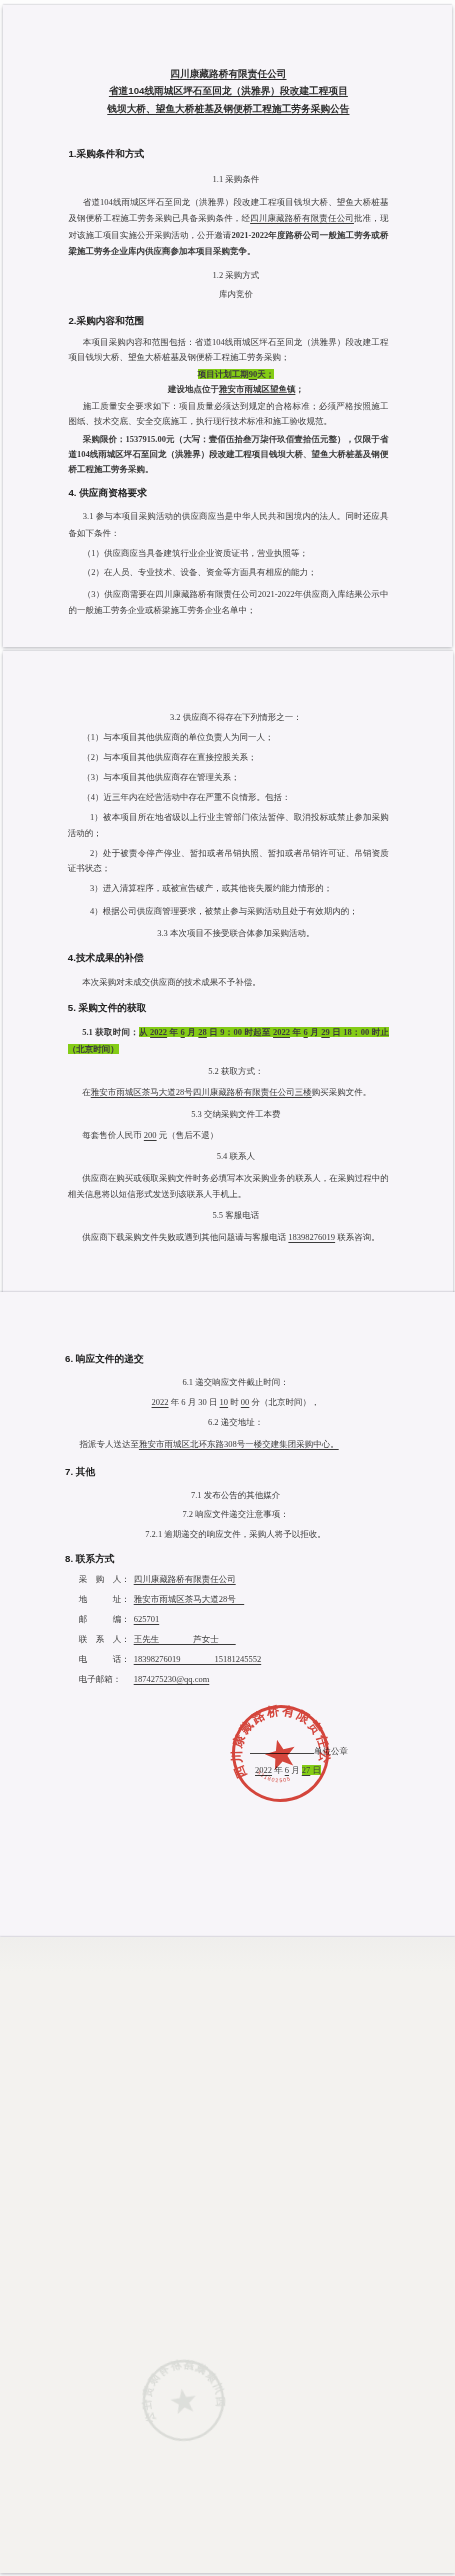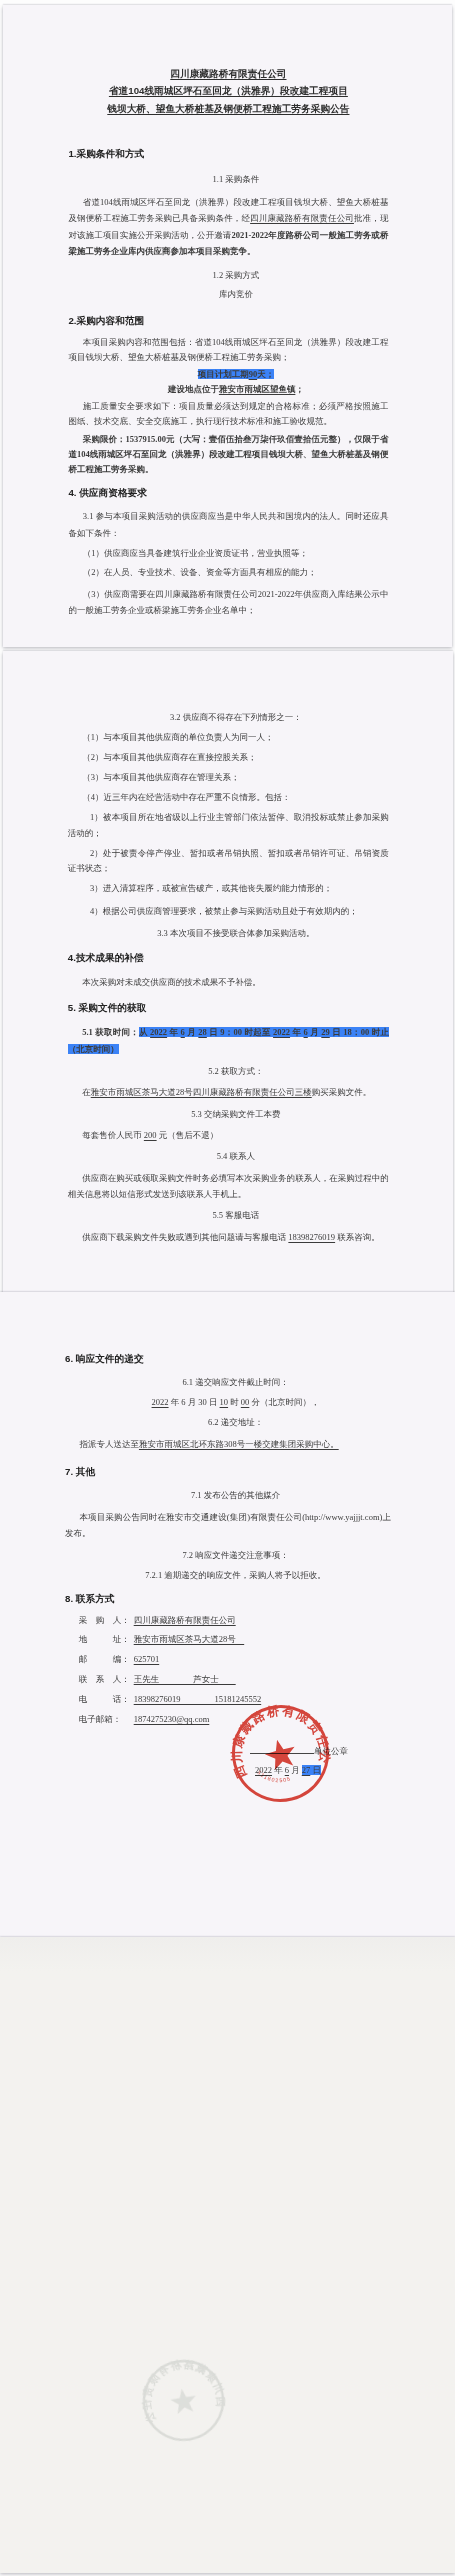--- a/index.html
+++ b/index.html
@@ -13,21 +13,21 @@
   .titles .tline{text-decoration:underline;text-underline-offset:2.3px;text-decoration-thickness:0.9px;}
   .h{font-family:"Liberation Sans","DejaVu Sans",sans-serif;font-weight:700;font-size:9.7px;
      line-height:15px;color:#222;margin:0;}
   .sub{font-size:8.5px;line-height:12.5px;margin:0;padding-left:15px;text-align:center;}
   .para{font-size:8.5px;line-height:16.5px;margin:0;text-indent:1.7em;text-align:justify;}
   .tight{line-height:15px;}
   .item{font-size:8.5px;line-height:12.5px;margin:0;text-indent:1.7em;}
   .subitem{font-size:8.5px;line-height:15.4px;margin:0;text-indent:2.6em;text-align:justify;}
   .b{font-weight:700;}
   .u{text-decoration:underline;text-underline-offset:1.7px;}
-  .hl{background:#3b82f6;}
+  .hl{background:#84cc16;}
   .crow{display:flex;font-size:8.5px;line-height:12.5px;margin:0;padding-left:13.7px;}
   .clabel{white-space:pre;width:55px;flex:none;}
   .cvalue{text-decoration:underline;text-underline-offset:1.7px;white-space:pre;}
   .mt5{margin-top:2.8px;}.mt6{margin-top:3.4px;}.mt8{margin-top:4.6px;}.mt10{margin-top:5.7px;}
   .mt12{margin-top:6.8px;}.mt13{margin-top:7.4px;}.mt14{margin-top:8px;}.mt16{margin-top:9px;}
   .mt18{margin-top:10.2px;}.mt20{margin-top:11.4px;}.mt22{margin-top:12.5px;}.mt50{margin-top:28.5px;}
   .mt104{margin-top:59px;}.mt106{margin-top:60px;}
   .seal{position:absolute;left:230px;top:411px;width:101px;height:101px;
         transform:rotate(-14deg);mix-blend-mode:multiply;opacity:.92;}
   .seal-label{position:absolute;left:250px;top:454px;font-size:8.5px;white-space:nowrap;}
@@ -105,21 +105,20 @@
   <div class="page" style="top:1292px;left:0;width:455px;height:705px;">
     <div class="inner">
       <p class="h mt104">6. 响应文件的递交</p>
       <p class="sub mt18">6.1 递交响应文件截止时间：</p>
       <p class="sub mt13" style="padding-left:15px;"><span class="u">2022</span><span> 年 6 月 30 日 </span><span class="u">10</span><span> 时 </span><span class="u">00</span><span> 分（北京时间），</span></p>
       <p class="sub mt13">6.2 递交地址：</p>
       <p class="para mt13"><span>指派专人送达至</span><span class="u">雅安市雨城区北环东路308号一楼交建集团采购中心。</span></p>
 
       <p class="h mt20">7. 其他</p>
       <p class="sub mt18">7.1 发布公告的其他媒介</p>
-      <p class="para mt13">本项目采购公告同时在雅安市交通建设(集团)有限责任公司(http://www.yajjjt.com)上发布。</p>
       <p class="sub mt12">7.2 响应文件递交注意事项：</p>
       <p class="sub mt13">7.2.1 逾期递交的响应文件，采购人将予以拒收。</p>
 
       <p class="h mt18">8. 联系方式</p>
       <div class="crow mt13">
           <span class="clabel">采　购　人：</span>
           <span class="cvalue">四川康藏路桥有限责任公司</span>
         </div>
       <div class="crow mt13">
           <span class="clabel">地　　　址：</span>

